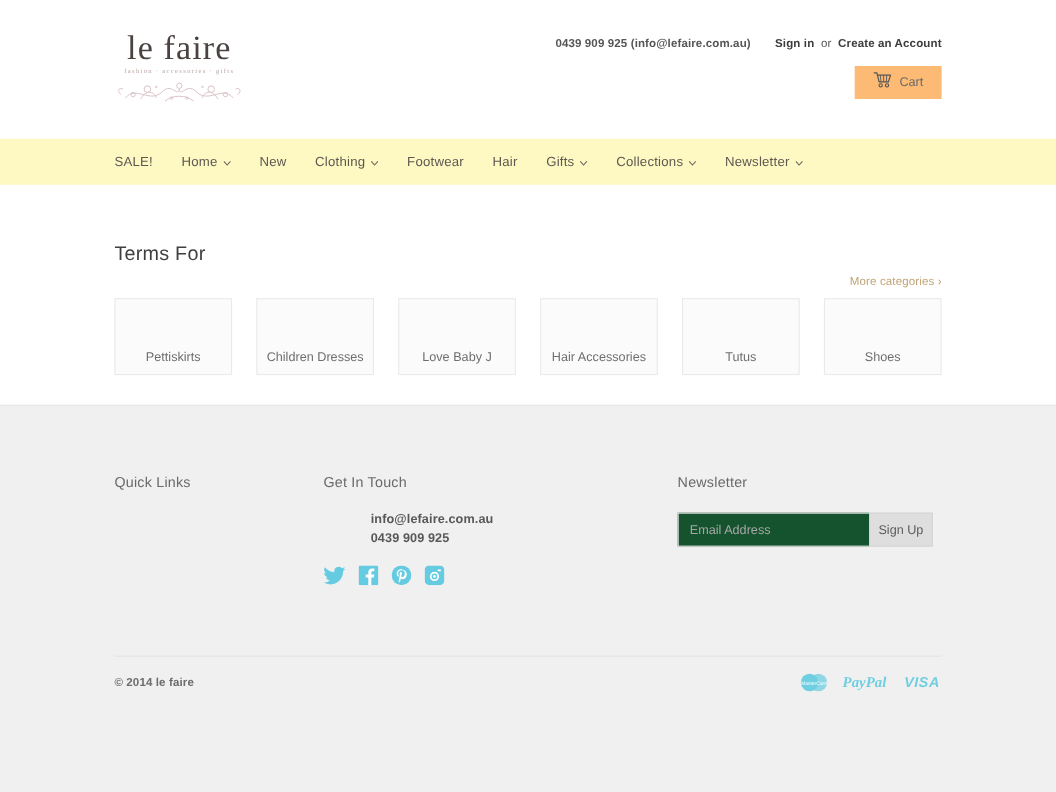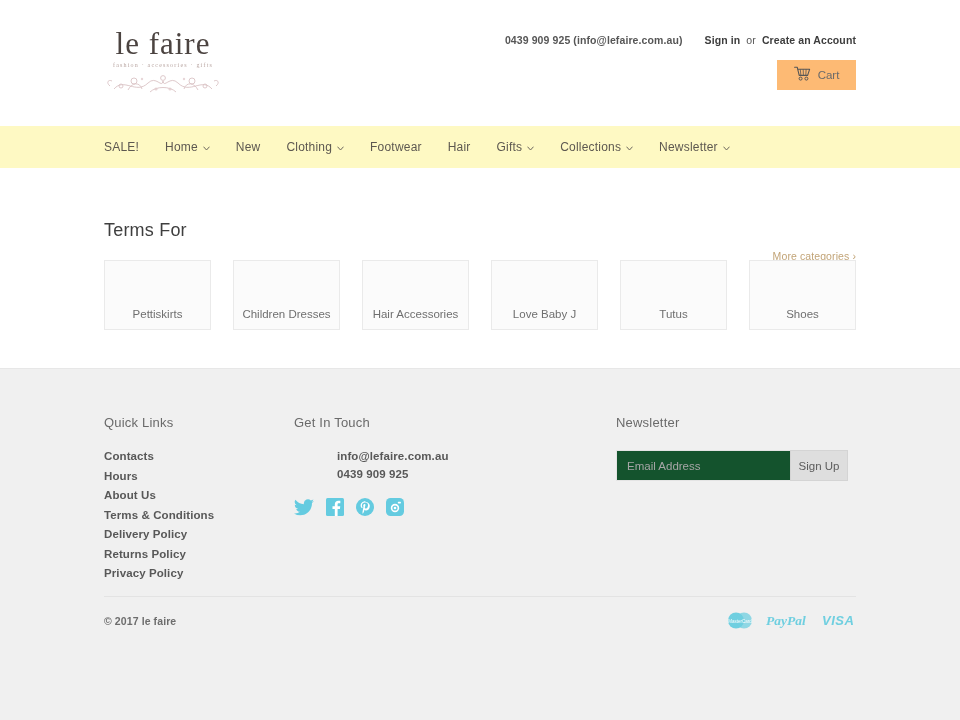--- a/index.html
+++ b/index.html
@@ -88,37 +88,37 @@
     position: absolute; left: 0; top: 0;
   }
   .more-cat {
     position: absolute; right: 0; top: 6px;
     font-size: 10.5px; color: #c2a477; letter-spacing: .1px; text-decoration: none;
     white-space: nowrap;
     margin-top: 24px;
   }
 
   .cat-row {
-    width: 752px; margin: 10px auto 0; display: flex; justify-content: space-between;
+    width: 752px; margin: 21px auto 0; display: flex; justify-content: space-between;
   }
   .cat-card {
     width: 107px; height: 70px; border: 1px solid #eaeaea; background:#fbfbfb;
     position: relative;
   }
   .cat-label {
     position: absolute; left: 0; right: 0; bottom: 9px; text-align: center;
     font-size: 11.5px; color: #6f6f6f; white-space: nowrap;
   }
 
   
   .footer {
     position: absolute; left: 0; top: 368px; width: 960px; height: 352px;
     background: #f0f0f0; border-top: 1px solid #e7e7e7;
   }
-  .footer-inner { width: 752px; margin: 0 auto; padding-top: 46px; display: flex; }
+  .footer-inner { width: 752px; margin: 16px auto; padding-top: 46px; display: flex; }
   .fcol { }
   .fcol.quick { width: 190px; }
   .fcol.touch { width: 322px; }
   .fcol.news  { width: 240px; }
   .fcol h4 {
     margin: 0 0 20px; font-size: 13px; font-weight: normal; color: #6a6a6a;
     letter-spacing: .2px;
   }
   .flink {
     display: block; font-size: 11.5px; color: #585858; text-decoration: none;
@@ -271,48 +271,39 @@
       <a class="more-cat" href="#">More categories ›</a>
     </div>
     <div class="cat-row" id="cat-row">
         <a class="cat-card" href="#">
           <span class="cat-label">Pettiskirts</span>
         </a>
         <a class="cat-card" href="#">
           <span class="cat-label">Children Dresses</span>
         </a>
         <a class="cat-card" href="#">
+          <span class="cat-label">Love Baby J</span>
+        </a>
+        <a class="cat-card" href="#">
           <span class="cat-label">Hair Accessories</span>
-        </a>
-        <a class="cat-card" href="#">
-          <span class="cat-label">Love Baby J</span>
         </a>
         <a class="cat-card" href="#">
           <span class="cat-label">Tutus</span>
         </a>
         <a class="cat-card" href="#">
           <span class="cat-label">Shoes</span>
         </a>
       </div>
   </div>
 
   <div class="footer">
     <div class="footer-inner">
 
       <div class="fcol quick">
         <h4>Quick Links</h4>
-        <div id="quick-list">
-            <a class="flink" href="#">Contacts</a>
-            <a class="flink" href="#">Hours</a>
-            <a class="flink" href="#">About Us</a>
-            <a class="flink" href="#">Terms &amp; Conditions</a>
-            <a class="flink" href="#">Delivery Policy</a>
-            <a class="flink" href="#">Returns Policy</a>
-            <a class="flink" href="#">Privacy Policy</a>
-          </div>
       </div>
 
       <div class="fcol touch">
         <h4>Get In Touch</h4>
         <div class="ftext">info@lefaire.com.au</div>
         <div class="ftext">0439 909 925</div>
         <div class="socials">
           <a href="#">
             <svg width="20" height="17" viewBox="0 0 20 17">
               <path fill="#64cbe0" d="M20 2.1c-.74.33-1.53.55-2.36.65a4.1 4.1 0 0 0 1.8-2.27 8.2 8.2 0 0 1-2.6 1A4.1 4.1 0 0 0 9.8 4.2c0 .32.03.63.1.93A11.64 11.64 0 0 1 1.39.78a4.1 4.1 0 0 0 1.27 5.47 4.07 4.07 0 0 1-1.86-.51v.05a4.1 4.1 0 0 0 3.29 4.02 4.1 4.1 0 0 1-1.85.07 4.1 4.1 0 0 0 3.83 2.85A8.23 8.23 0 0 1 0 14.42a11.6 11.6 0 0 0 6.29 1.84c7.55 0 11.68-6.25 11.68-11.67l-.01-.53A8.3 8.3 0 0 0 20 2.1z"></path>
@@ -348,21 +339,21 @@
             <span class="ph">Email Address</span>
           </div>
           <div class="news-btn">Sign Up</div>
         </div>
       </div>
     </div>
 
     <div class="foot-divider"></div>
 
     <div class="foot-bottom">
-      <div class="copy">© 2017 le faire</div>
+      <div class="copy">© 2014 le faire</div>
       <div class="pay">
         <span>
           <svg width="30" height="19" viewBox="0 0 30 19">
             <circle cx="11" cy="9.5" r="8" fill="#6fcfe0"></circle>
             <circle cx="19" cy="9.5" r="8" fill="#6fcfe0" opacity="0.75"></circle>
             <text x="15" y="12" font-family="Liberation Sans, sans-serif" font-size="4.5" fill="#ffffff" text-anchor="middle">MasterCard</text>
           </svg>
         </span>
         <span>
           <svg width="45" height="15" viewBox="0 0 45 15">

